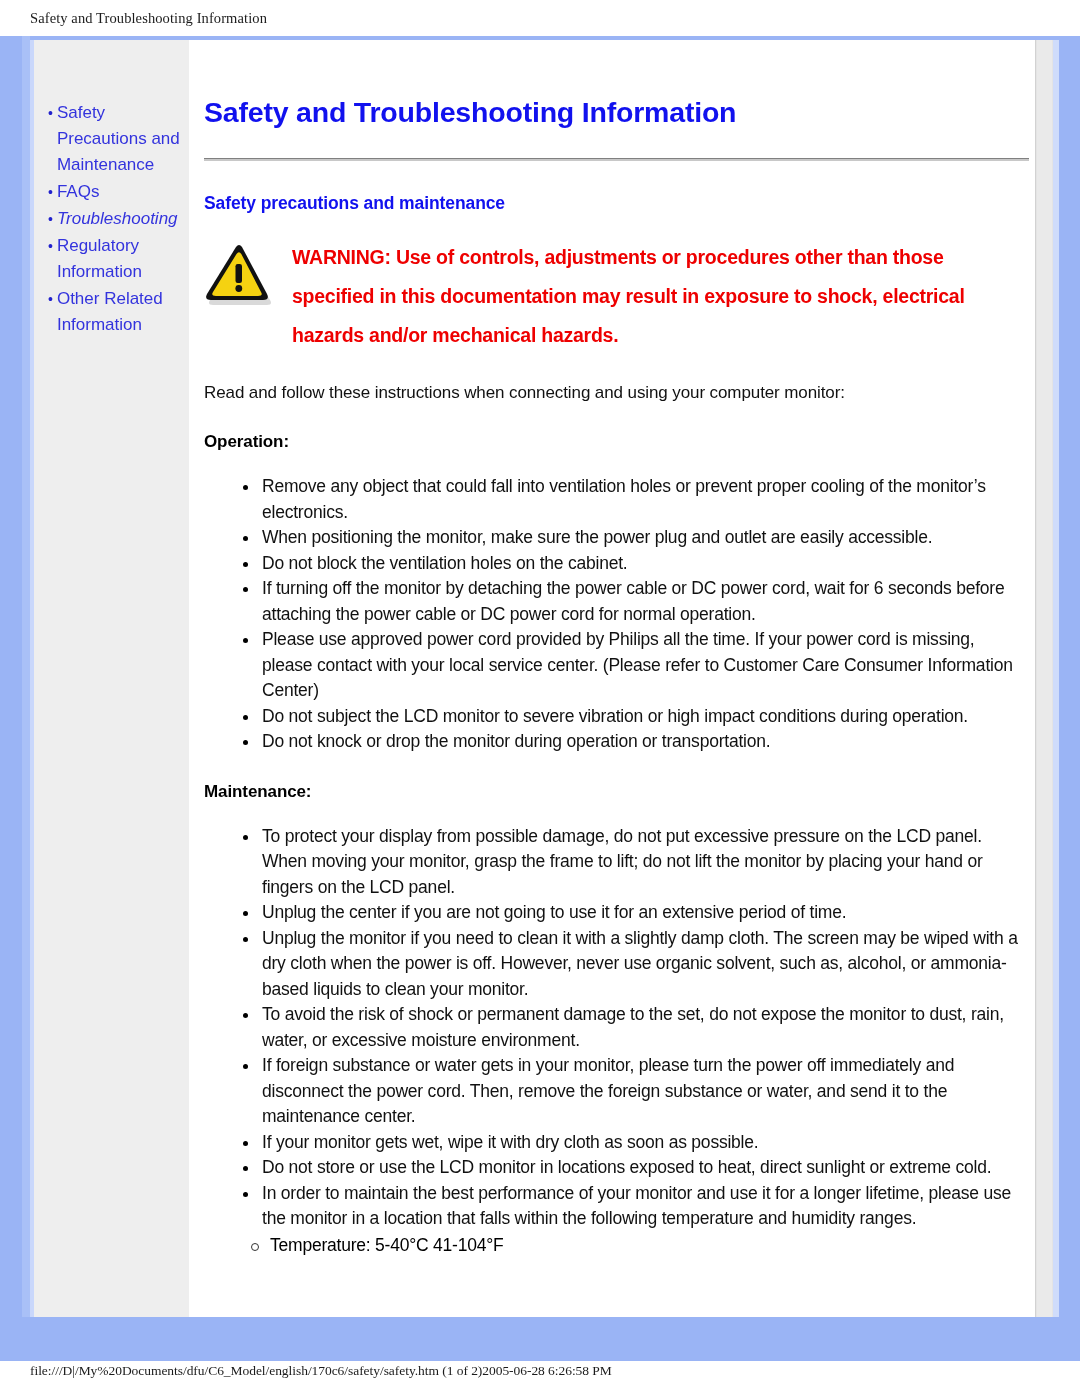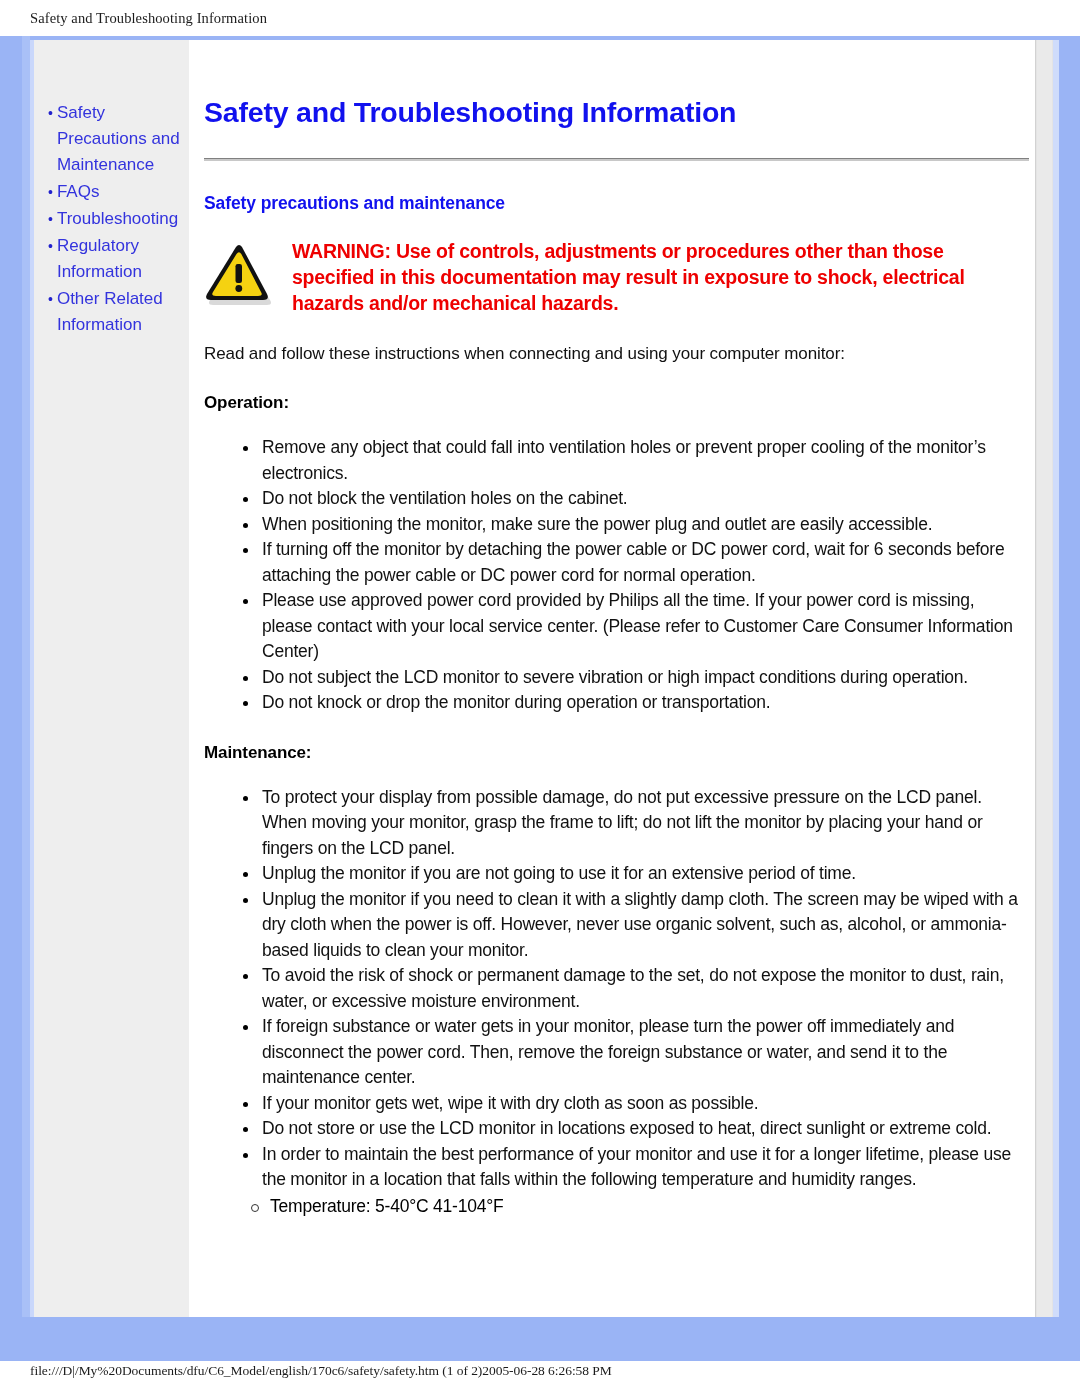--- a/index.html
+++ b/index.html
@@ -115,21 +115,21 @@
   }
   .nav-link {
     font-family: "Liberation Sans", sans-serif;
     font-size: 17px;
     line-height: 26px;
     color: #3333dd;
     text-decoration: none;
     cursor: pointer;
     display: block;
   }
-  .nav-link.wide { white-space: nowrap; }
+  .nav-link.wide { white-space: nowrap; font-style: italic; }
 
   
   .content {
     flex: 1 1 auto;
     background: #ffffff;
     box-sizing: border-box;
     padding: 56px 24px 0 14px;
     position: relative;
     overflow: hidden;
   }
@@ -166,21 +166,21 @@
     width: 88px;
     min-width: 88px;
     padding-top: 6px;
   }
   .warn-icon { display: block; }
   .warning-text {
     font-family: "Liberation Sans", sans-serif;
     font-size: 19.5px;
     font-weight: bold;
     color: #ee0000;
-    line-height: 26px;
+    line-height: 39px;
     letter-spacing: -0.25px;
     padding-top: 2px;
   }
 
   .body-para {
     font-family: "Liberation Sans", sans-serif;
     font-size: 17px;
     color: #111111;
     margin: 26px 0 0 0;
     line-height: 24px;
@@ -331,33 +331,33 @@
         </div>
         <div class="warning-text">WARNING: Use of controls, adjustments or procedures other than those specified in this documentation may result in exposure to shock, electrical hazards and/or mechanical hazards.</div>
       </div>
 
       <p class="body-para">Read and follow these instructions when connecting and using your computer monitor:</p>
 
       <h3 class="section-head">Operation:</h3>
 
       <ul class="bullets">
         <li>Remove any object that could fall into ventilation holes or prevent proper cooling of the monitor’s electronics.</li>
+        <li>When positioning the monitor, make sure the power plug and outlet are easily accessible.</li>
         <li>Do not block the ventilation holes on the cabinet.</li>
-        <li>When positioning the monitor, make sure the power plug and outlet are easily accessible.</li>
         <li>If turning off the monitor by detaching the power cable or DC power cord, wait for 6 seconds before attaching the power cable or DC power cord for normal operation.</li>
         <li>Please use approved power cord provided by Philips all the time. If your power cord is missing, please contact with your local service center. (Please refer to Customer Care Consumer Information Center)</li>
         <li>Do not subject the LCD monitor to severe vibration or high impact conditions during operation.</li>
         <li>Do not knock or drop the monitor during operation or transportation.</li>
       </ul>
 
       <h3 class="section-head">Maintenance:</h3>
 
       <ul class="bullets">
         <li>To protect your display from possible damage, do not put excessive pressure on the LCD panel. When moving your monitor, grasp the frame to lift; do not lift the monitor by placing your hand or fingers on the LCD panel.</li>
-        <li>Unplug the monitor if you are not going to use it for an extensive period of time.</li>
+        <li>Unplug the center if you are not going to use it for an extensive period of time.</li>
         <li>Unplug the monitor if you need to clean it with a slightly damp cloth. The screen may be wiped with a dry cloth when the power is off. However, never use organic solvent, such as, alcohol, or ammonia-based liquids to clean your monitor.</li>
         <li>To avoid the risk of shock or permanent damage to the set, do not expose the monitor to dust, rain, water, or excessive moisture environment.</li>
         <li>If foreign substance or water gets in your monitor, please turn the power off immediately and disconnect the power cord. Then, remove the foreign substance or water, and send it to the maintenance center.</li>
         <li>If your monitor gets wet, wipe it with dry cloth as soon as possible.</li>
         <li>Do not store or use the LCD monitor in locations exposed to heat, direct sunlight or extreme cold.</li>
         <li>In order to maintain the best performance of your monitor and use it for a longer lifetime, please use the monitor in a location that falls within the following temperature and humidity ranges.</li>
       </ul>
 
       <ul class="subbullets">
         <li>Temperature: 5-40°C 41-104°F</li>

